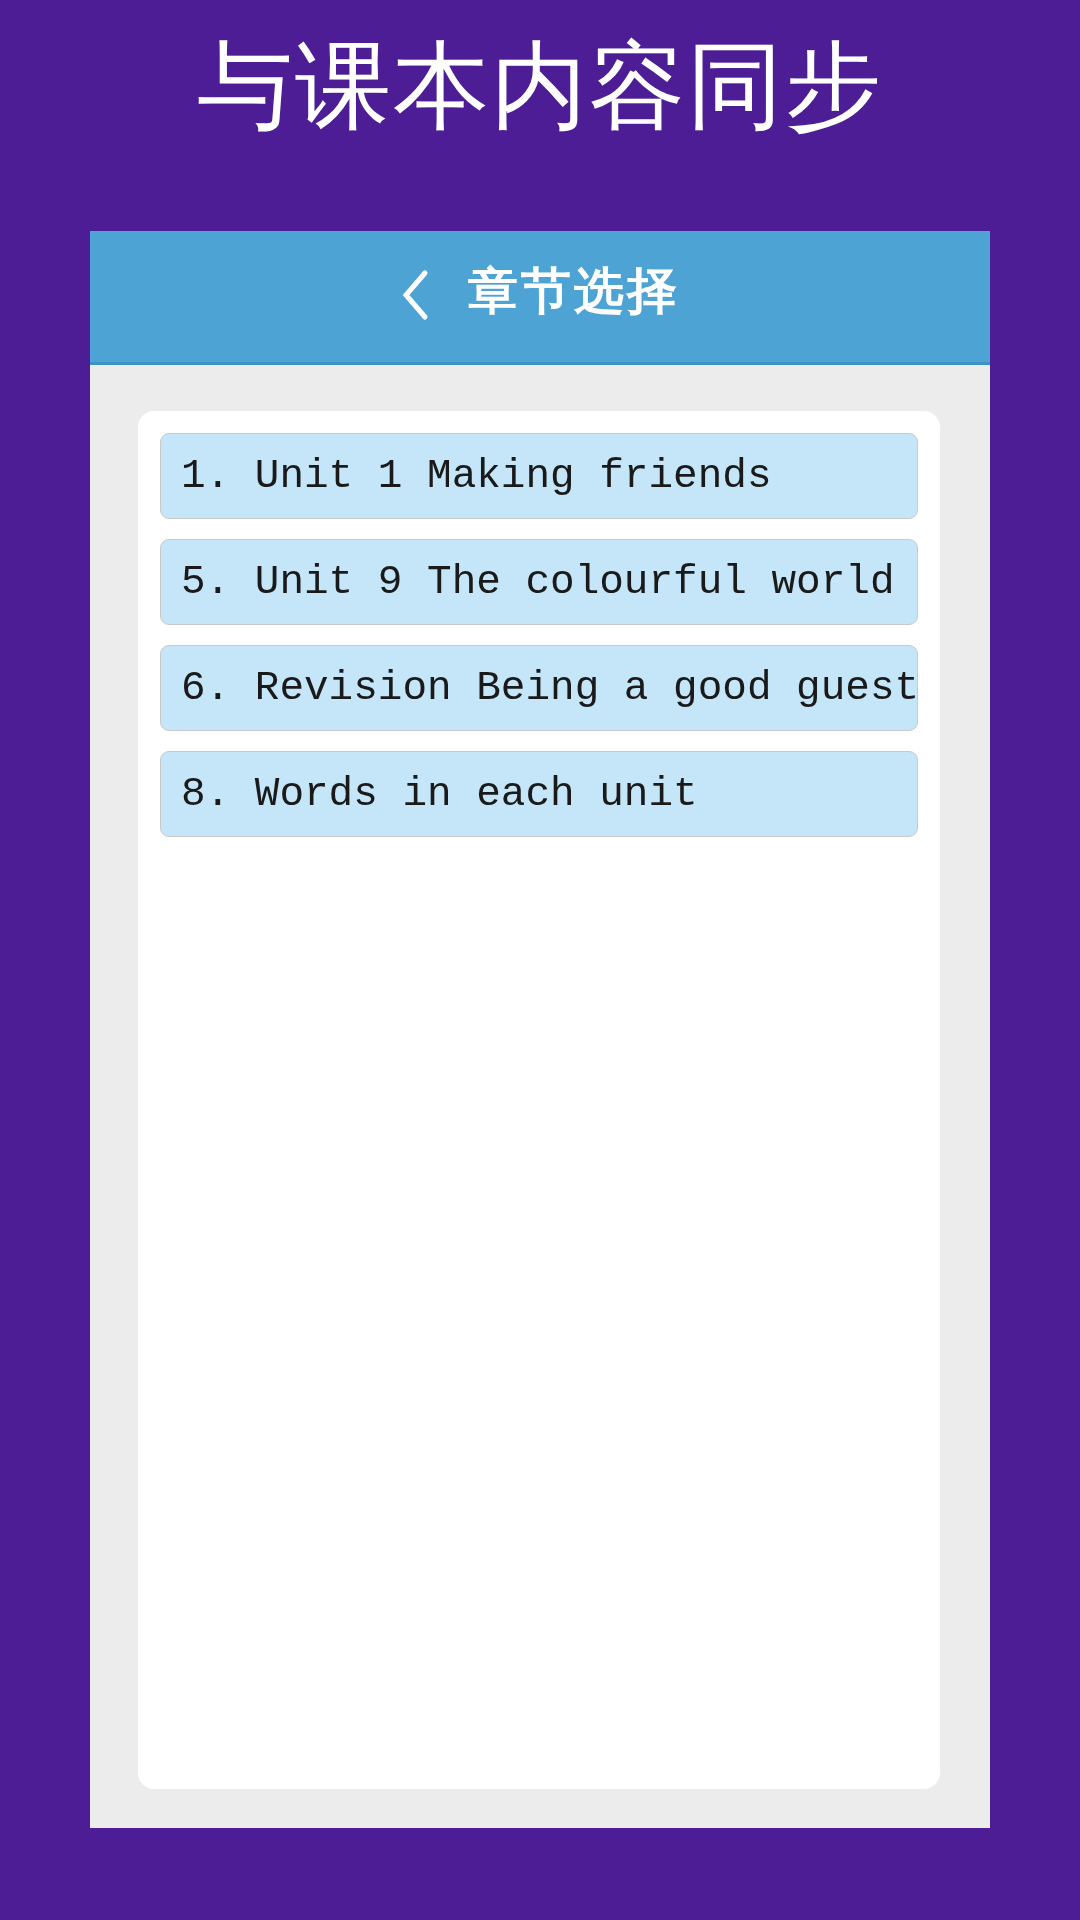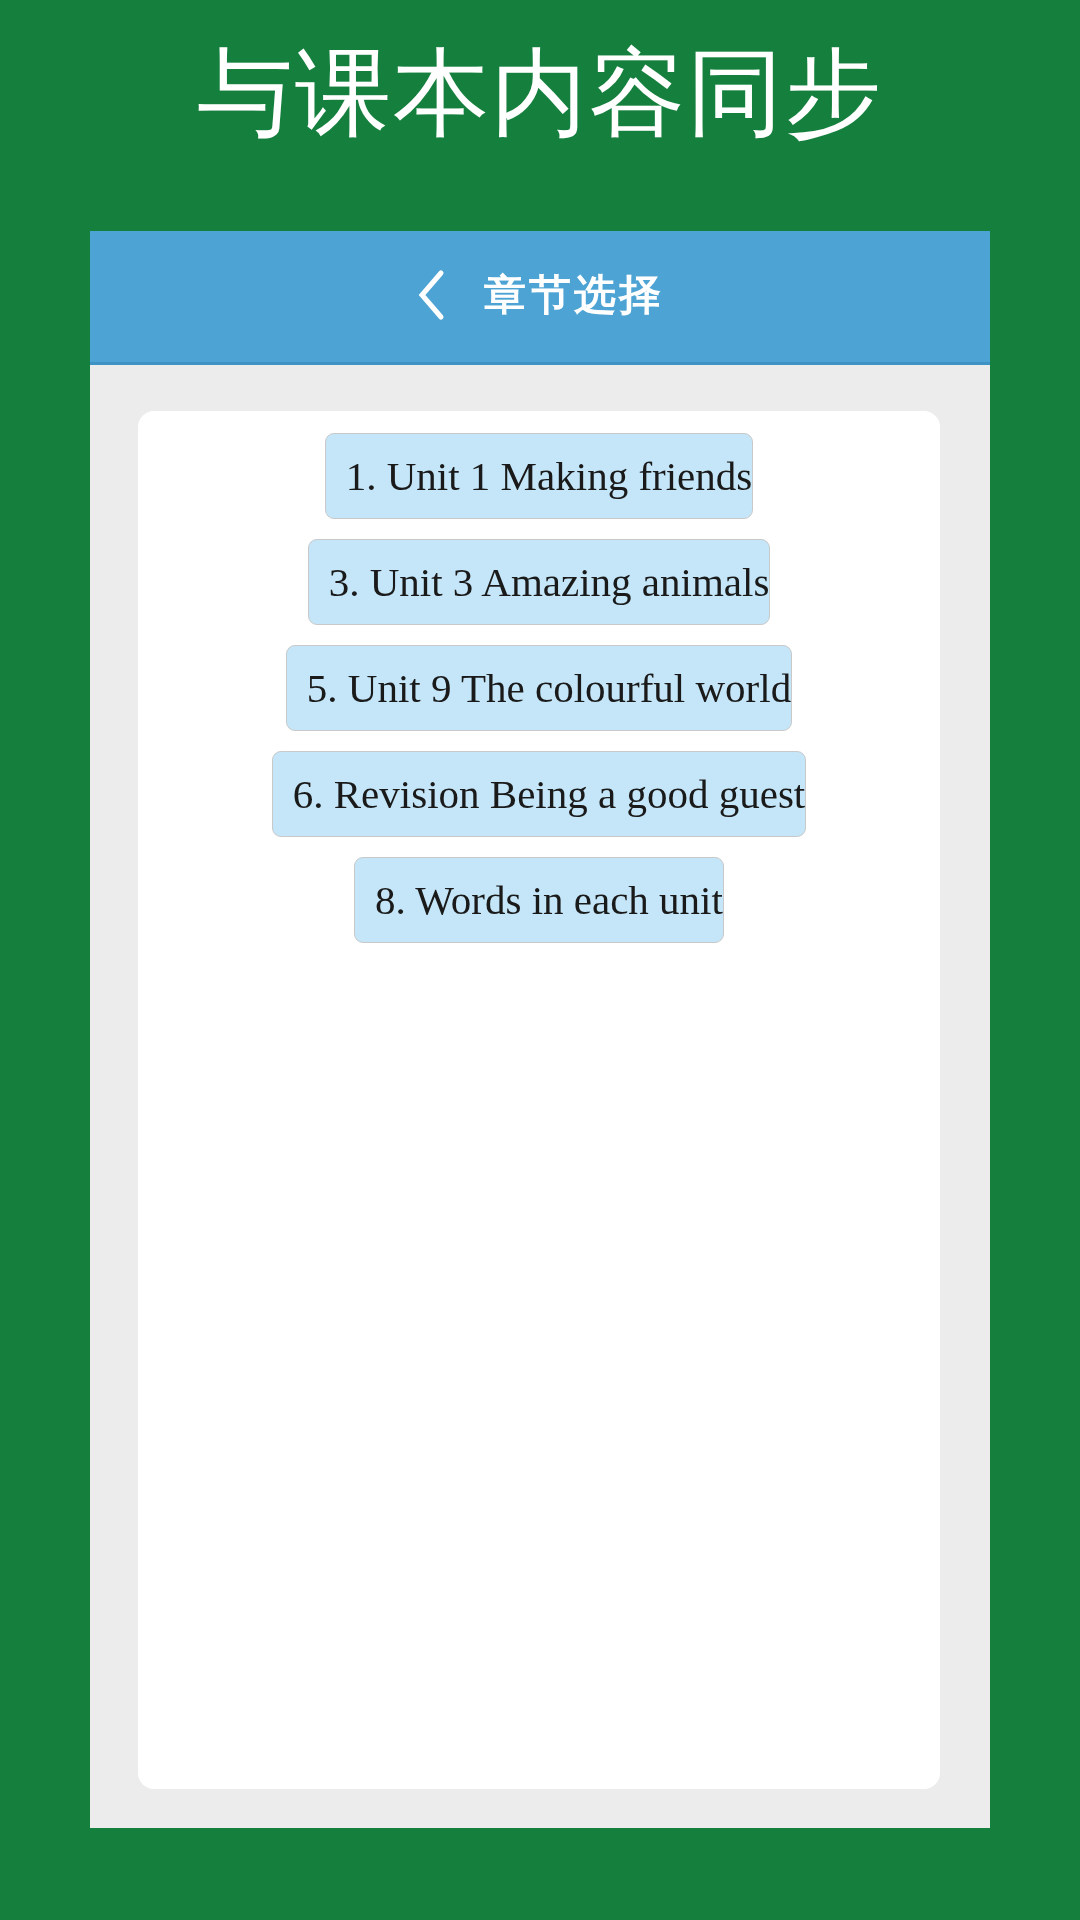--- a/index.html
+++ b/index.html
@@ -5,22 +5,22 @@
   html, body {
     margin: 0;
     padding: 0;
     background: #ffffff;
   }
   #canvas {
     position: relative;
     width: 1080px;
     height: 1920px;
     overflow: hidden;
-    background: #15803d;
-    font-family: Liberation Serif, serif;
+    background: #4c1d95;
+    font-family: Liberation Mono, monospace;
   }
 
   
   #promo-title {
     position: absolute;
     left: 0;
     top: 38px;
     width: 1080px;
     text-align: center;
     color: #ffffff;
@@ -62,21 +62,21 @@
     transform: translateY(-2px);
   }
   #back-chevron {
     display: block;
     width: 30px;
     height: 52px;
     flex: none;
   }
   #nav-title {
     color: #ffffff;
-    font-size: 42px;
+    font-size: 50px;
     line-height: 56px;
     font-weight: 700;
     letter-spacing: 3px;
     white-space: nowrap;
   }
 
   
   #chapter-card {
     position: absolute;
     left: 48px;
@@ -86,21 +86,20 @@
     background: #ffffff;
     border-radius: 16px;
     box-sizing: border-box;
     padding: 22px 22px 22px 22px;
   }
 
   #chapter-list {
     display: flex;
     flex-direction: column;
     gap: 20px;
-    align-items: center;
   }
 
   .chapter-item {
     height: 86px;
     background: #C4E6F8;
     border: 1px solid #C9C9C9;
     border-radius: 9px;
     box-sizing: border-box;
     display: flex;
     align-items: center;
@@ -136,23 +135,20 @@
     </div>
 
     <div id="chapter-card">
       <div id="chapter-list">
 
         <div class="chapter-item">
           <span class="chapter-label">1. Unit 1 Making friends</span>
         </div>
 
 
-        <div class="chapter-item">
-          <span class="chapter-label">3. Unit 3 Amazing animals</span>
-        </div>
 
 
         <div class="chapter-item">
           <span class="chapter-label">5. Unit 9 The colourful world</span>
         </div>
 
 
         <div class="chapter-item">
           <span class="chapter-label">6. Revision Being a good guest</span>
         </div>

